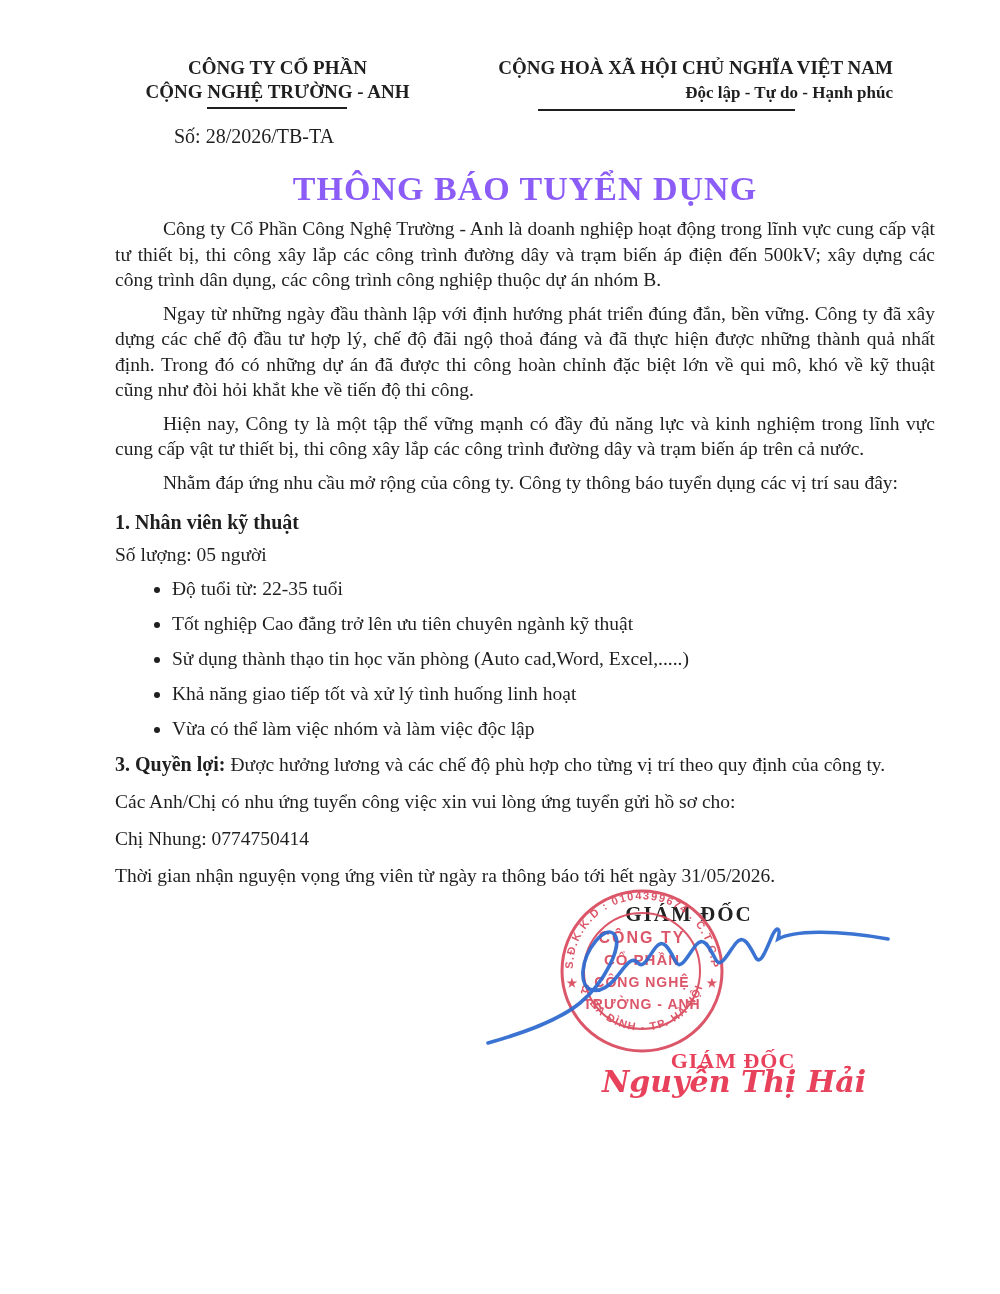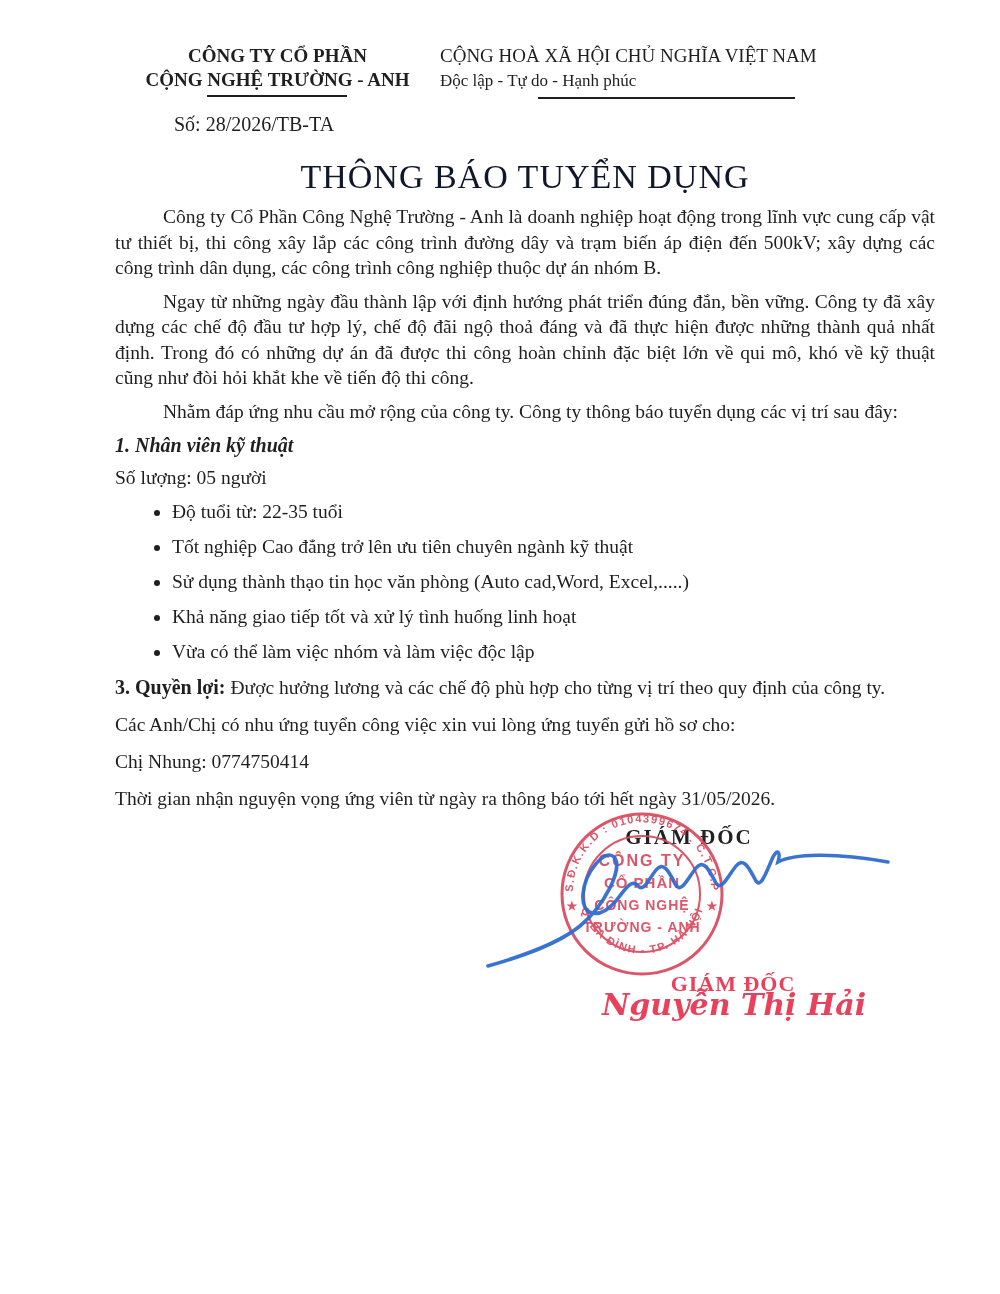--- a/index.html
+++ b/index.html
@@ -4,47 +4,47 @@
 <style>
   html, body { margin: 0; padding: 0; }
   body {
     width: 1000px; height: 1294px;
     background: #ffffff;
     font-family: "Liberation Serif", serif;
     color: #1f1f1f;
     overflow: hidden;
   }
   .page { position: relative; width: 1000px; height: 1294px; background: #fff; }
-  .content { position: absolute; left: 115px; top: 44px; width: 820px; }
+  .content { position: absolute; left: 115px; top: 56px; width: 820px; }
 
   
   .header-row { display: flex; align-items: flex-start; }
   .h-left { width: 330px; text-align: center; font-weight: bold; font-size: 19px; line-height: 24px; }
-  .h-right { margin-left: auto; margin-right: 42px; width: 460px; text-align: left; font-weight: normal; }
+  .h-right { margin-left: auto; margin-right: 42px; width: 460px; text-align: right; font-weight: bold; }
   .h-right .nat1 { font-size: 19px; line-height: 24px; }
   .h-right .nat2 { font-size: 17px; line-height: 26px; }
   .underline { border-top: 2px solid #1f1f1f; margin: 3px auto 0 auto; }
   .u-left { width: 140px; }
   .u-right { width: 257px; }
 
   .ref-row { margin-top: 14px; font-size: 20px; }
   .ref-num { margin-left: 59px; }
   .date-row { text-align: right; font-style: italic; font-size: 20px; margin-top: 6px; }
 
   .doc-title {
-    text-align: center; font-weight: normal; font-size: 34px;
-    letter-spacing: 1px; margin-top: 22px; color: #0f172a;
+    text-align: center; font-weight: bold; font-size: 34px;
+    letter-spacing: 1px; margin-top: 22px; color: #8b5cf6;
   }
 
   
   .para {
     font-size: 19.5px; line-height: 25.5px; text-align: justify;
     margin: 8px 0 7px 0; text-indent: 48px;
   }
-  .section-heading { font-size: 20px; font-weight: bold; margin: 10px 0 2px 0; font-style: italic; }
+  .section-heading { font-size: 20px; font-weight: bold; margin: 16px 0 2px 0; }
   .plain-line { font-size: 19.5px; line-height: 26px; margin: 8px 0; }
   ul.req-list { margin: 6px 0 4px 0; padding-left: 57px; list-style: disc; }
   ul.req-list li { font-size: 19.5px; line-height: 25px; margin-bottom: 10px; }
   .benefits { font-size: 19.5px; line-height: 26px; text-align: justify; margin: 6px 0; }
   .benefits strong { margin-right: 5px; font-size: 20px; }
   .closing-line { font-size: 19.5px; line-height: 26px; margin: 11px 0; }
 
   
   .signoff { position: relative; height: 240px; margin-top: 4px; }
   .director-black {
@@ -87,20 +87,21 @@
     </div>
 
     <div class="ref-row">
       <span class="ref-num">Số: 28/2026/TB-TA</span>
     </div>
 
     <div class="doc-title">THÔNG BÁO TUYỂN DỤNG</div>
 
     <p class="para">Công ty Cổ Phần Công Nghệ Trường - Anh là doanh nghiệp hoạt động trong lĩnh vực cung cấp vật tư thiết bị, thi công xây lắp các công trình đường dây và trạm biến áp điện đến 500kV; xây dựng các công trình dân dụng, các công trình công nghiệp thuộc dự án nhóm B.</p>
     <p class="para">Ngay từ những ngày đầu thành lập với định hướng phát triển đúng đắn, bền vững. Công ty đã xây dựng các chế độ đầu tư hợp lý, chế độ đãi ngộ thoả đáng và đã thực hiện được những thành quả nhất định. Trong đó có những dự án đã được thi công hoàn chỉnh đặc biệt lớn về qui mô, khó về kỹ thuật cũng như đòi hỏi khắt khe về tiến độ thi công.</p>
+    <p class="para">Hiện nay, Công ty là một tập thể vững mạnh có đầy đủ năng lực và kinh nghiệm trong lĩnh vực cung cấp vật tư thiết bị, thi công xây lắp các công trình đường dây và trạm biến áp trên cả nước.</p>
     <p class="para">Nhằm đáp ứng nhu cầu  mở rộng của công ty. Công ty thông báo tuyển dụng các vị trí sau đây:</p>
 
     <div class="section-heading">1. Nhân viên kỹ thuật</div>
     <div class="plain-line">Số lượng: 05 người</div>
 
     <ul class="req-list">
       <li>Độ tuổi từ: 22-35 tuổi</li>
       <li>Tốt nghiệp Cao đẳng trở lên ưu tiên chuyên ngành kỹ thuật</li>
       <li>Sử dụng thành thạo tin học văn phòng (Auto cad,Word, Excel,.....)</li>
       <li>Khả năng giao tiếp tốt và xử lý tình huống linh hoạt</li>

